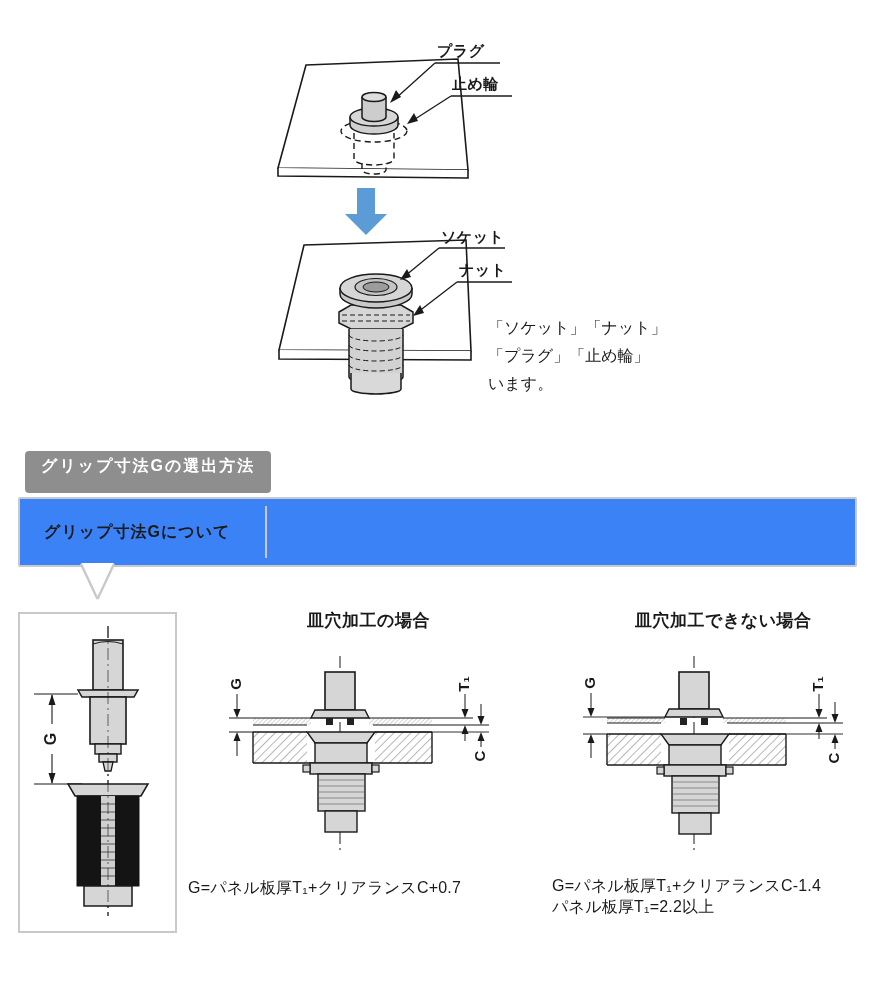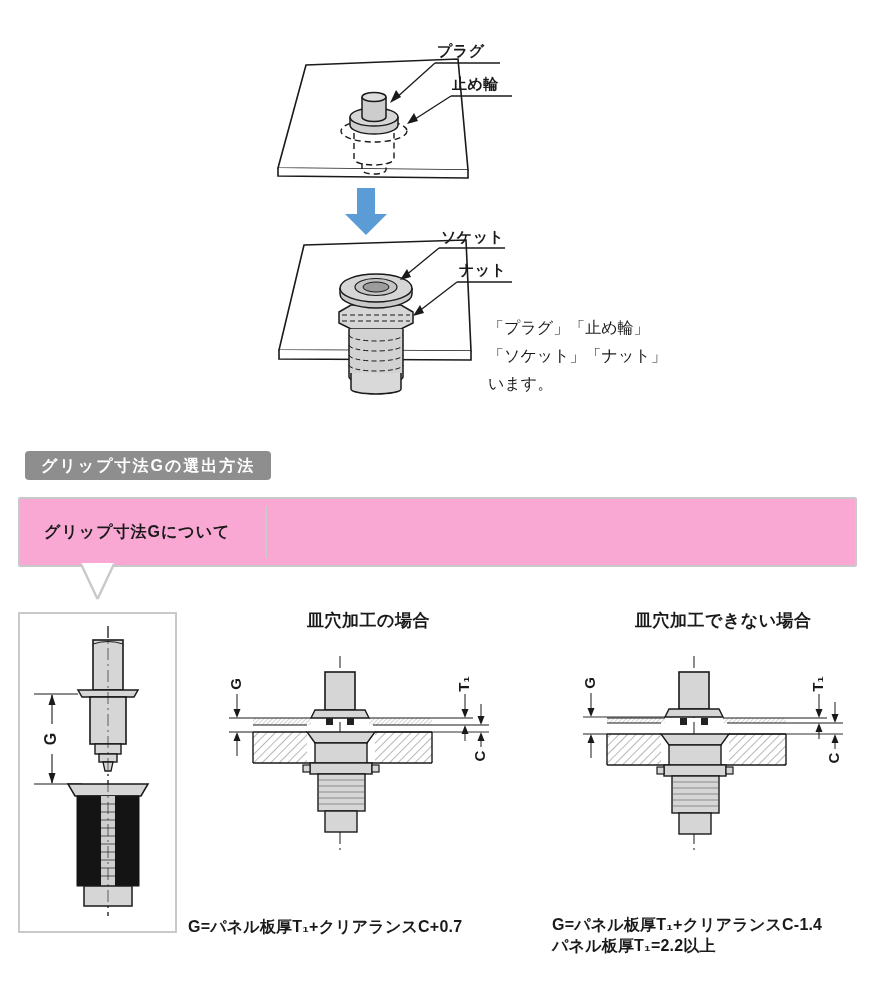--- a/index.html
+++ b/index.html
@@ -6,41 +6,41 @@
   body{
     width:875px;height:987px;position:relative;background:#ffffff;
     font-family:"Liberation Sans","DejaVu Sans",sans-serif;color:#1a1a1a;
     overflow:hidden;
   }
   .abs{position:absolute;}
   .part-label{font-size:15px;font-weight:700;letter-spacing:.5px;white-space:nowrap;text-align:center;}
   .desc-line{font-size:16px;line-height:28px;white-space:nowrap;font-weight:500;}
   .badge{
     position:absolute;left:25px;top:451px;background:#8e8e8e;color:#ffffff;
-    font-size:16px;font-weight:700;letter-spacing:2px;padding:5px 16px 3px 16px;
+    font-size:16px;font-weight:700;letter-spacing:2px;padding:5px 16px 16px 16px;
     border-radius:4px;white-space:nowrap;
   }
   .callout{
     position:absolute;left:18px;top:497px;width:839px;height:70px;
-    border:2px solid #c9c9c9;box-sizing:border-box;background:#f9a8d4;border-radius:2px;
+    border:2px solid #c9c9c9;box-sizing:border-box;background:#3b82f6;border-radius:2px;
   }
   .callout-label{
     position:absolute;left:24px;top:0;height:100%;display:flex;align-items:center;
     font-size:16px;font-weight:600;letter-spacing:1px;white-space:nowrap;
   }
   .callout-divider{position:absolute;left:245px;top:7px;height:52px;width:2px;background:#c9c9c9;}
   .callout-text{position:absolute;left:264px;top:8px;}
   .callout-line1{font-size:16px;font-weight:600;letter-spacing:.5px;white-space:nowrap;}
   .callout-line2{font-size:17px;font-weight:800;letter-spacing:.5px;white-space:nowrap;margin-top:4px;}
   .figure-box{
     position:absolute;left:18px;top:612px;width:159px;height:321px;
     border:2px solid #c9c9c9;box-sizing:border-box;background:#ffffff;
   }
   .diagram-title{font-size:17px;font-weight:800;white-space:nowrap;letter-spacing:.5px;margin-left:32px;}
-  .formula{font-size:16px;font-weight:700;white-space:nowrap;letter-spacing:.2px;margin-top:39px;}
+  .formula{font-size:16px;font-weight:400;white-space:nowrap;letter-spacing:.2px;}
   svg{display:block;}
 </style>
 </head>
 <body>
 
 <svg class="abs" style="left:250px;top:35px" width="310" height="365" viewBox="0 0 310 365">
 
   <g>
     <polygon points="56,30 208,24 218,135 28,133" fill="#ffffff" stroke="#1a1a1a" stroke-width="1.6"></polygon>
     <polyline points="28,133 28,141 218,143 218,135" fill="#ffffff" stroke="#1a1a1a" stroke-width="1.6"></polyline>
@@ -107,22 +107,22 @@
     <polygon points="163,281 174,278 170,270" stroke="none"></polygon>
   </g>
 </svg>
 
 <div class="abs part-label" style="left:437px;top:42px">プラグ</div>
 <div class="abs part-label" style="left:452px;top:75px">止め輪</div>
 <div class="abs part-label" style="left:441px;top:228px">ソケット</div>
 <div class="abs part-label" style="left:459px;top:261px">ナット</div>
 
 <div class="abs" style="left:488px;top:314px">
+  <div class="desc-line">「ソケット」「ナット」</div>
   <div class="desc-line">「プラグ」「止め輪」</div>
-  <div class="desc-line">「ソケット」「ナット」</div>
   <div class="desc-line">います。</div>
 </div>
 
 <div class="badge">グリップ寸法Gの選出方法</div>
 
 <div class="callout">
   <div class="callout-label">グリップ寸法Gについて</div>
   <div class="callout-divider"></div>
 </div>
 

